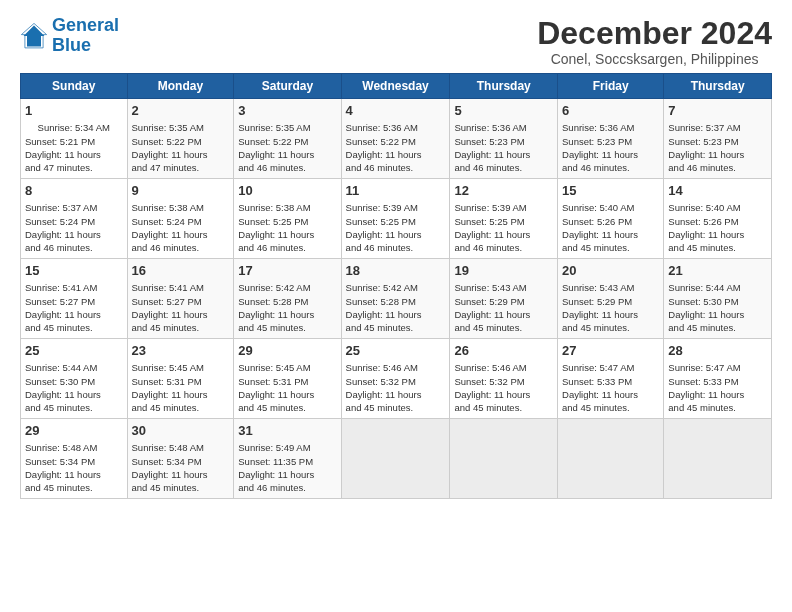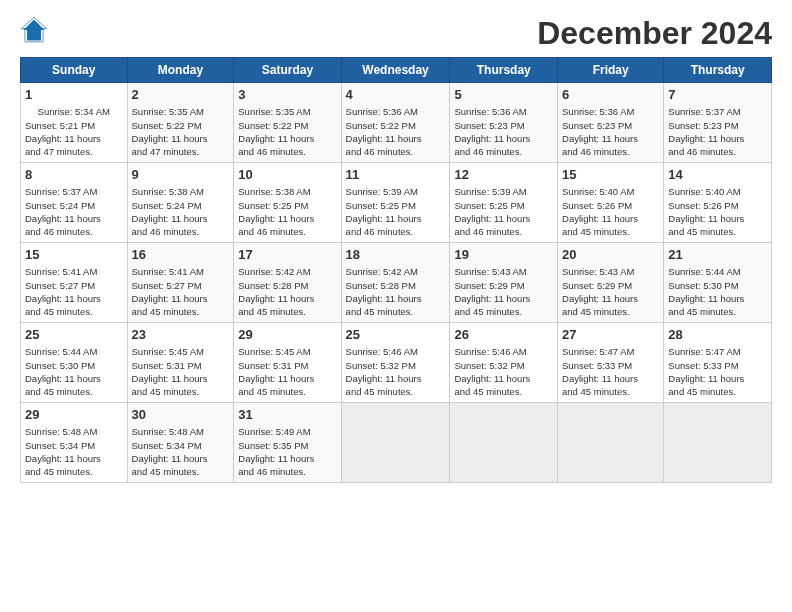--- a/index.html
+++ b/index.html
@@ -99,23 +99,30 @@
 </head>
 <body>
 
 <div class="page">
   <div class="header">
     <div class="logo">
       <svg class="logo-icon" viewBox="0 0 40 40">
         <polygon points="20,5 35,20 30,20 30,35 10,35 10,20 5,20" fill="#1a6faf"></polygon>
         <polygon points="20,2 38,18 33,18 33,37 7,37 7,18 2,18" fill="none" stroke="#1a6faf" stroke-width="1"></polygon>
       </svg>
+      <div>
+        <div class="logo-text">
+          <span style="color:#1a6faf">General</span><br>
+          <span style="color:#1a6faf">Blue</span>
+        </div>
+      </div>
     </div>
     <div class="title-block">
       <div class="main-title">December 2024</div>
+      <div class="subtitle">Conel, Soccsksargen, Philippines</div>
     </div>
   </div>
 
   <table>
     <thead>
       <tr>
         <th>Sunday</th>
         <th>Monday</th>
         <th>Saturday</th>
         <th>Wednesday</th>
@@ -340,21 +347,21 @@
           <td>
             <span class="day-num">30</span>
             <span style="display: block;">Sunrise: 5:48 AM</span>
             <span style="display: block;">Sunset: 5:34 PM</span>
             <span style="display: block;">Daylight: 11 hours</span>
             <span style="display: block;">and 45 minutes.</span>
           </td>
           <td>
             <span class="day-num">31</span>
             <span style="display: block;">Sunrise: 5:49 AM</span>
-            <span style="display: block;">Sunset: 5:35 PM</span>
+            <span style="display: block;">Sunset: 11:35 PM</span>
             <span style="display: block;">Daylight: 11 hours</span>
             <span style="display: block;">and 46 minutes.</span>
           </td>
           <td class="empty-cell"></td>
           <td class="empty-cell"></td>
           <td class="empty-cell"></td>
           <td class="empty-cell"></td>
         </tr>
       </tbody>
   </table>

